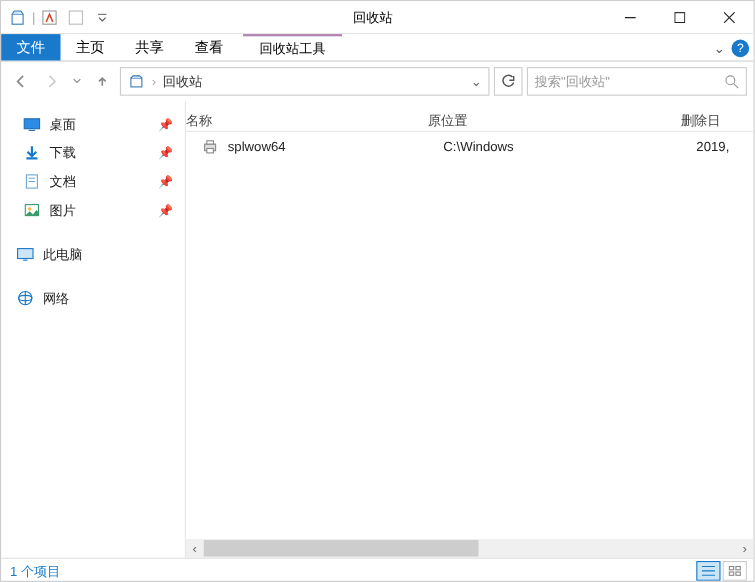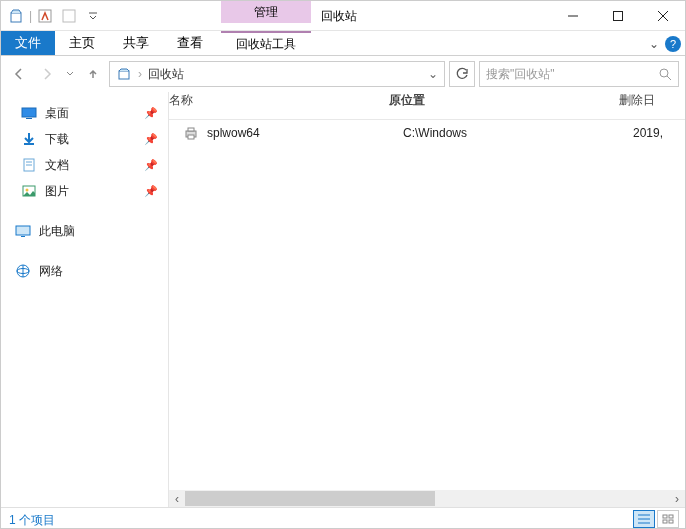--- a/index.html
+++ b/index.html
@@ -36,23 +36,23 @@
 
 .main { display: flex; height: 415px; }
 .sidebar { width: 168px; border-right: 1px solid #e5e5e5; padding: 8px 0; overflow-y: auto; }
 .side-item { height: 26px; display: flex; align-items: center; padding: 0 8px 0 20px; gap: 8px; font-size: 13px; color: #222; position: relative; }
 .side-item.active { background: #cde6f7; }
 .side-item .pin { position: absolute; right: 10px; color: #7a7a7a; font-size: 11px; }
 .side-group { margin-bottom: 14px; }
 .side-item.header { padding-left: 14px; font-size: 13px; }
 
 .content { flex: 1; position: relative; display: flex; flex-direction: column; }
-.col-headers { height: 28px; display: flex; align-items: flex-start; border-bottom: 1px solid #e8e8e8; color: #444; font-size: 12px; }
+.col-headers { height: 28px; display: flex; align-items: flex-end; border-bottom: 1px solid #e8e8e8; color: #444; font-size: 12px; }
 .col-name { width: 220px; }
-.col-loc { width: 230px; font-weight: bold; }
+.col-loc { width: 230px; }
 .col-date { flex: 1; }
 .rows { flex: 1; overflow: auto; }
 .row { height: 26px; display: flex; align-items: center; padding-left: 14px; font-size: 12.5px; color: #222; }
 .row .cell-name { width: 220px; display: flex; align-items: center; gap: 8px; }
 .row .cell-loc { width: 230px; }
 .row .cell-date { flex: 1; }
 
 .hscroll { height: 17px; background: #f0f0f0; display: flex; align-items: center; position: relative; }
 .hscroll .thumb { position: absolute; left: 16px; width: 250px; height: 15px; background: #cdcdcd; top: 1px; }
 .hscroll .arrow { width: 16px; height: 17px; display: flex; align-items: center; justify-content: center; color: #666; background: #f0f0f0; z-index: 2; }
@@ -92,21 +92,20 @@
       <svg width="14" height="14" viewBox="0 0 14 14">
           <rect x="1" y="1" width="12" height="12" fill="#fff" stroke="#bbb"></rect>
         </svg>
     </div>
     <div class="qat-icon">
       <svg width="8" height="8" viewBox="0 0 8 8">
           <path d="M0 1 H8 M1 4 L4 7 L7 4" stroke="#555" fill="none"></path>
         </svg>
     </div>
   </div>
-  <div class="contextual-tab">管理</div>
   <div class="win-title">回收站</div>
   <div class="win-controls">
     <div class="win-btn">
         <svg width="10" height="10">
           <line x1="0" y1="5" x2="10" y2="5" stroke="#222"></line>
         </svg>
       </div>
     <div class="win-btn">
         <svg width="10" height="10">
           <rect x="0.5" y="0.5" width="9" height="9" fill="none" stroke="#222"></rect>

